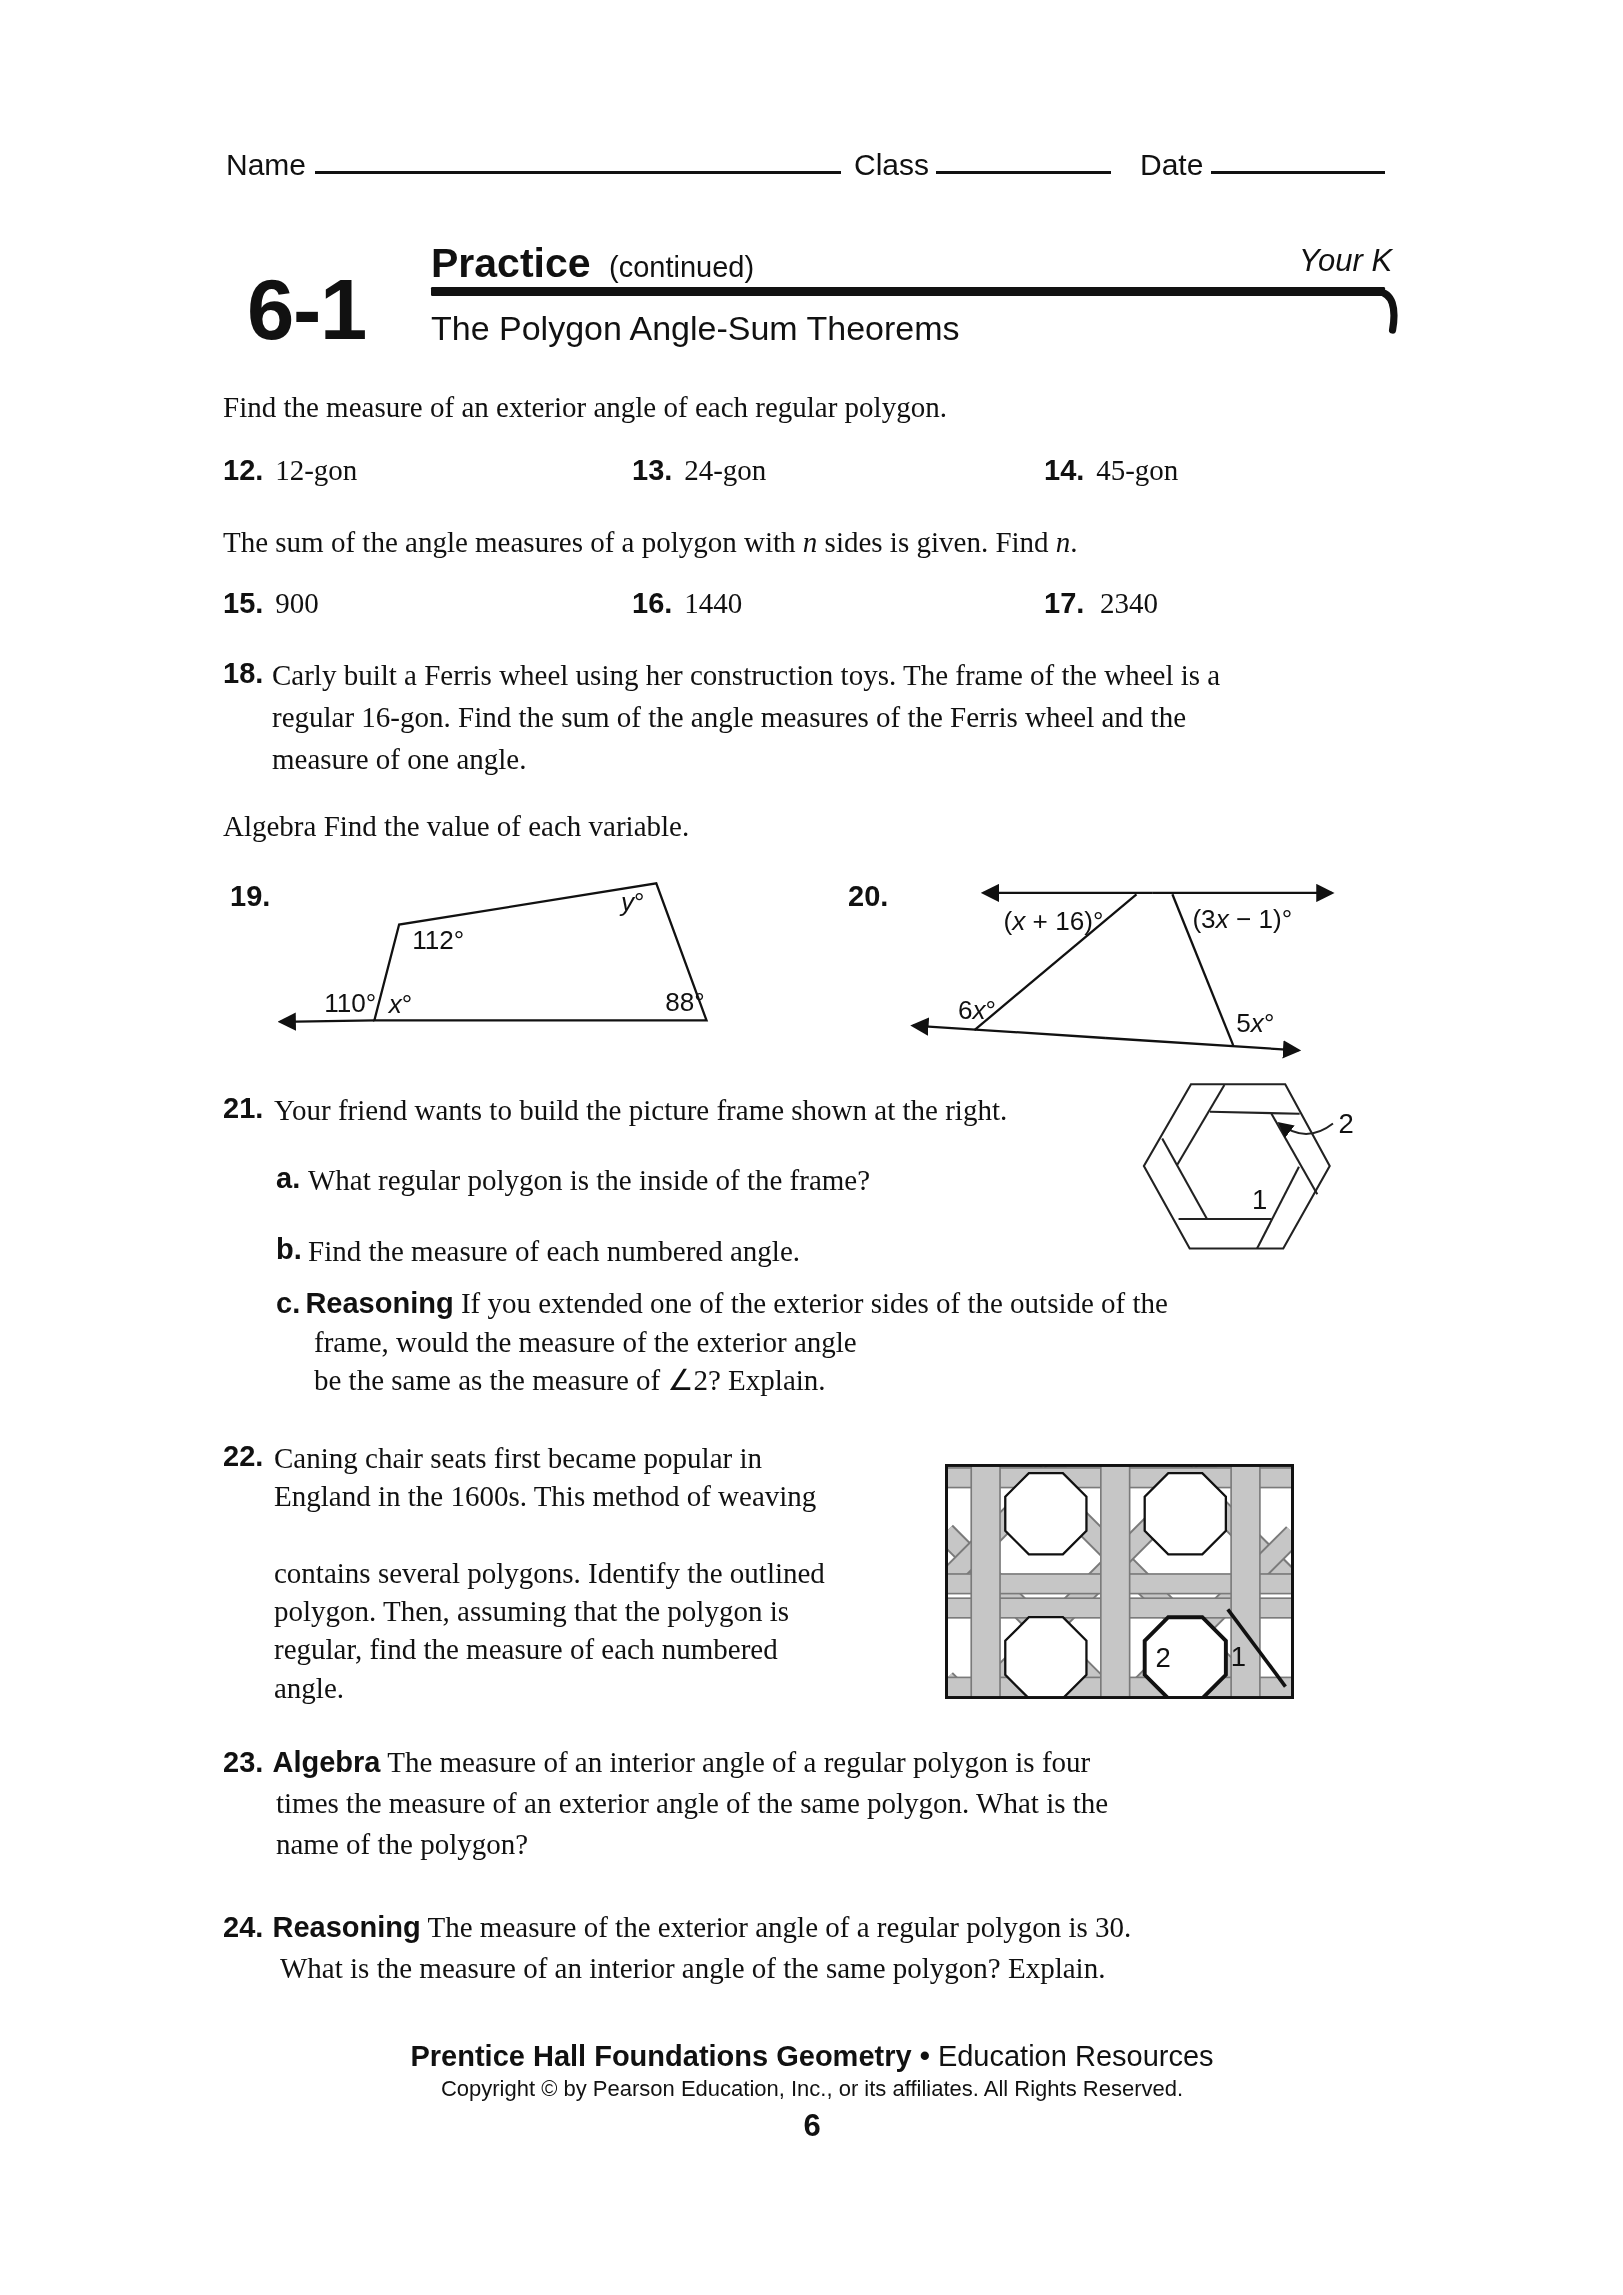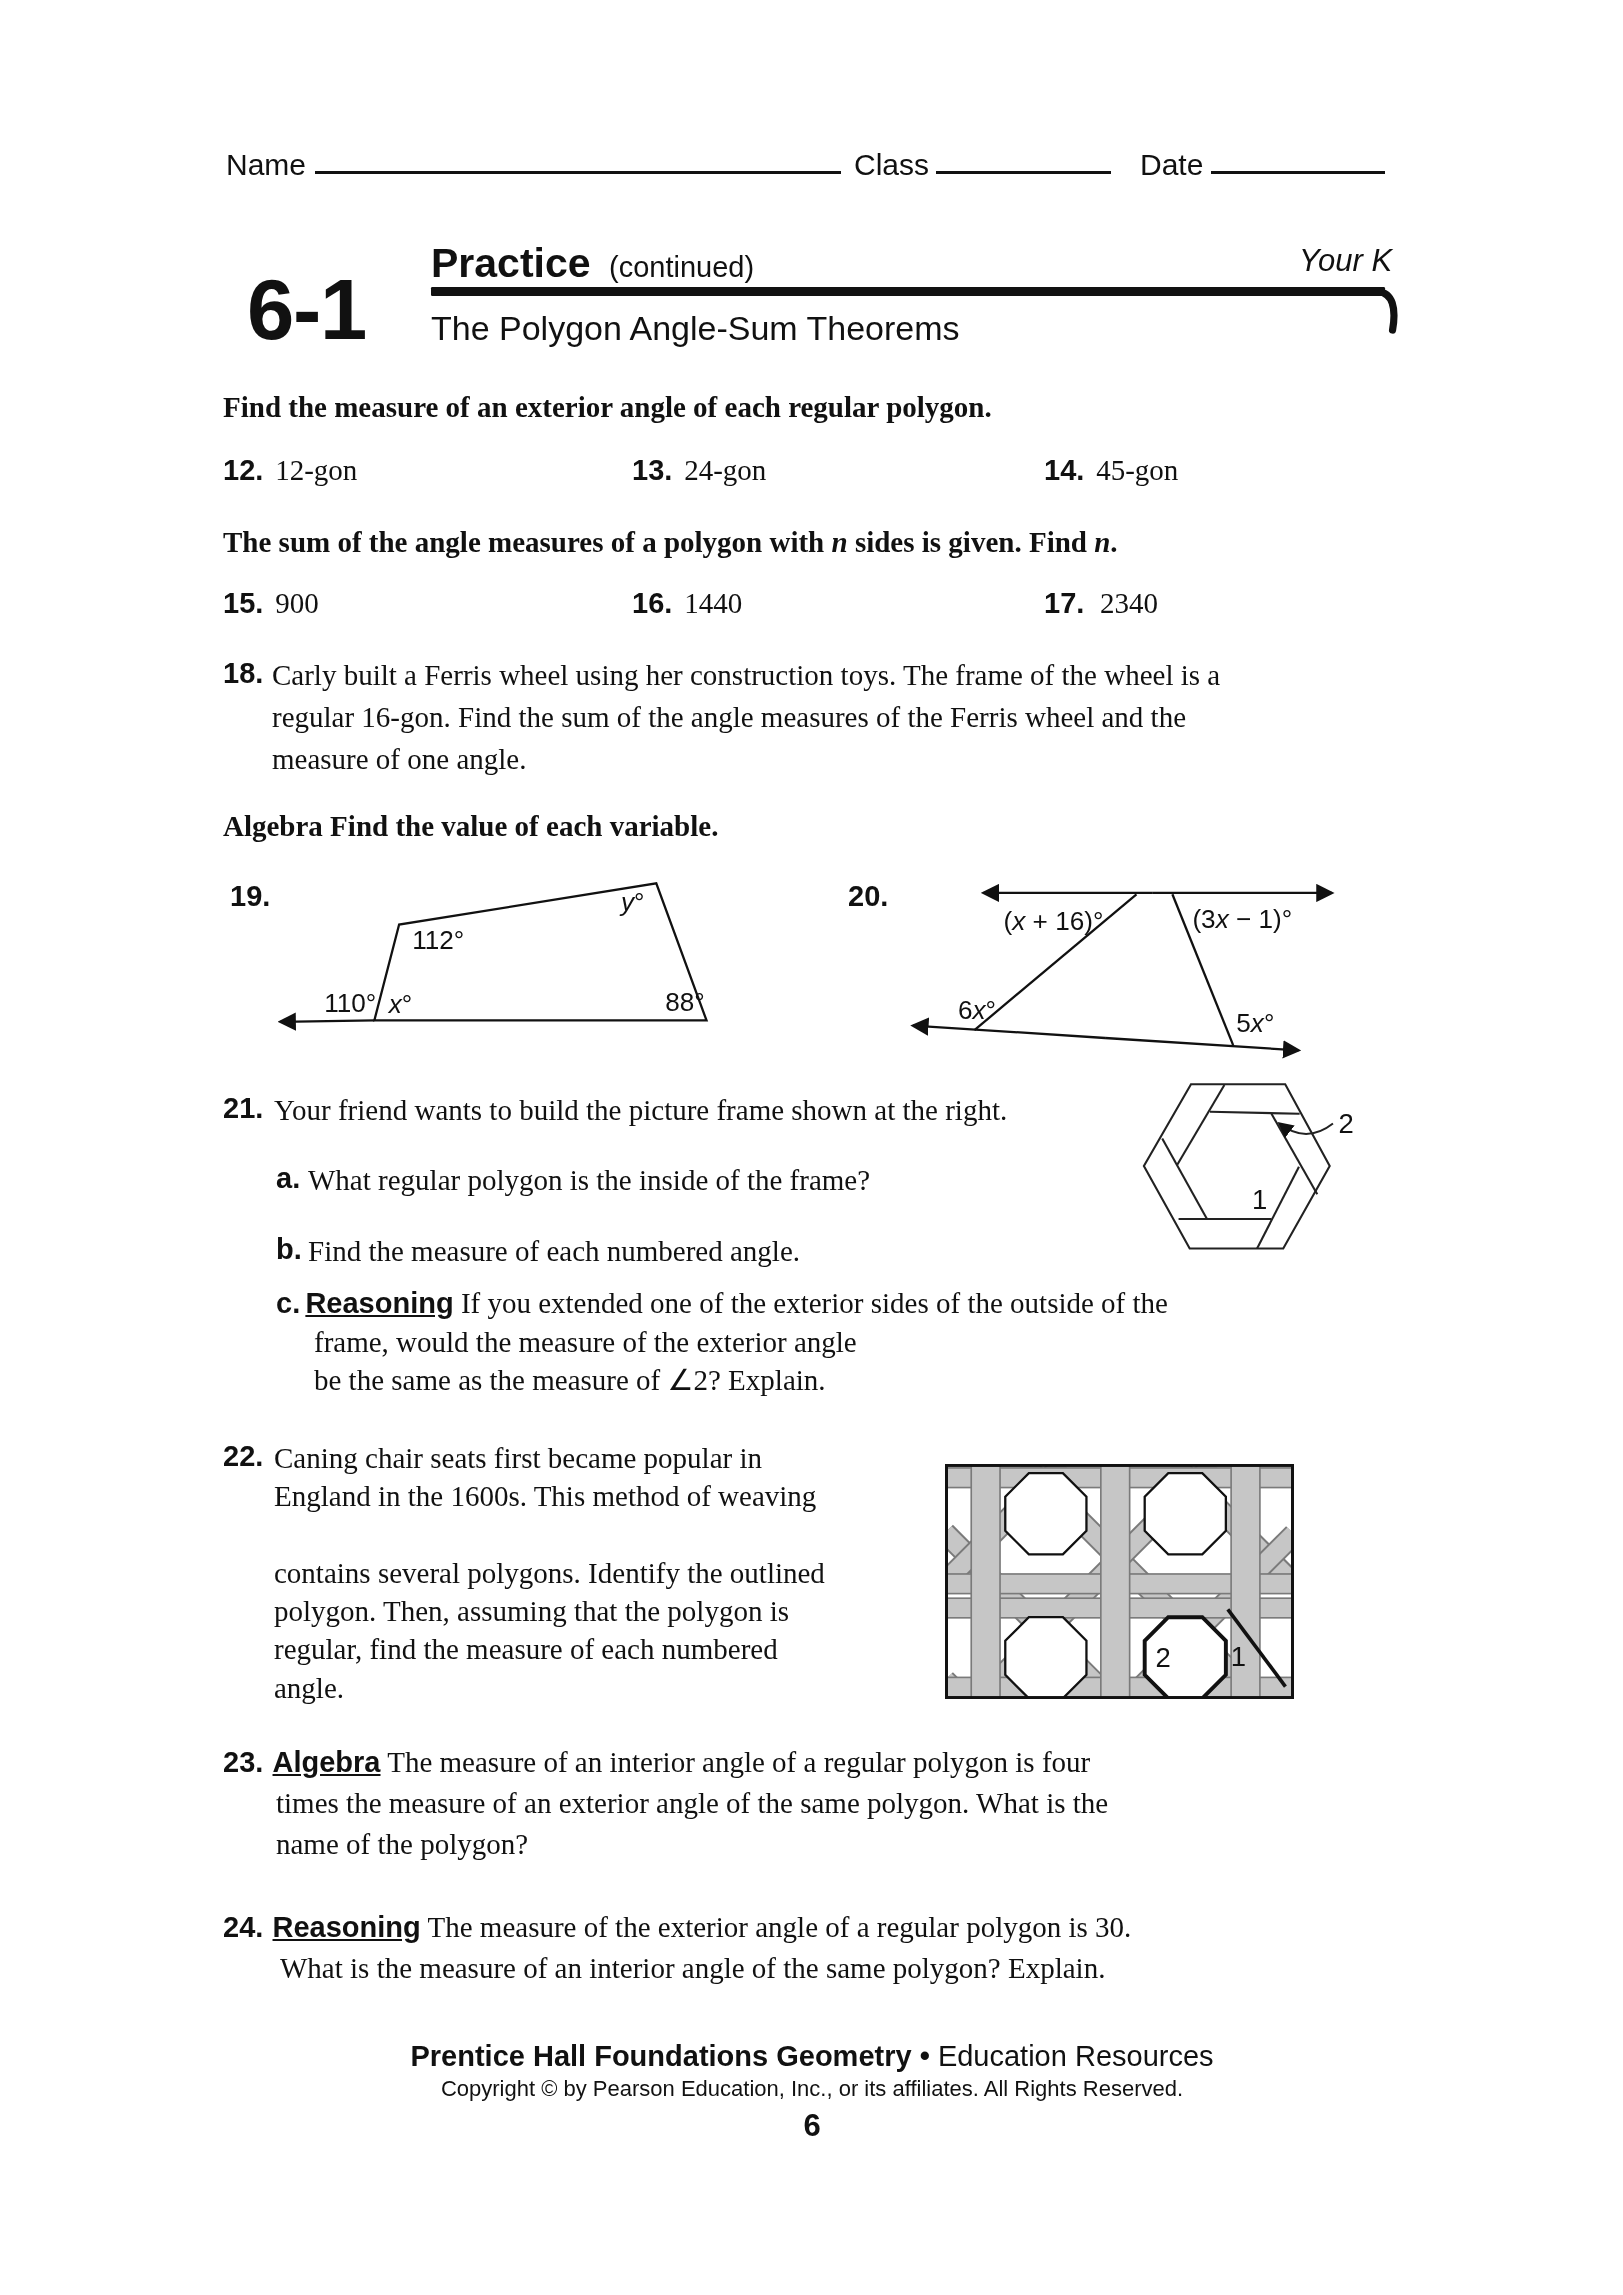--- a/index.html
+++ b/index.html
@@ -1,23 +1,23 @@
 <!DOCTYPE html>
 <html style="font-size:10.5px"><head>
 <meta charset="utf-8">
 <style>
   html,body{margin:0;padding:0;background:#ffffff;}
   #page{position:relative;width:1493px;height:2295px;background:#ffffff;overflow:hidden;
         font-family:"Liberation Serif",serif;color:#111;}
   .abs{position:absolute;}
   .serif{font-family:"Liberation Serif",serif;font-size:29px;line-height:1.25;color:#111;}
-  .serif-b{font-family:"Liberation Serif",serif;font-weight:bold;font-size:29px;color:#111;}
+  .serif-b{font-family:"Liberation Serif",serif;font-weight:normal;font-size:29px;color:#111;}
   .sans{font-family:"Liberation Sans",sans-serif;color:#111;}
   .qnum{font-family:"Liberation Sans",sans-serif;font-weight:bold;font-size:29px;color:#111;}
-  .lead{font-family:"Liberation Sans",sans-serif;font-weight:bold;font-size:29px;color:#111;text-decoration:underline;}
+  .lead{font-family:"Liberation Sans",sans-serif;font-weight:bold;font-size:29px;color:#111;}
   .hline{position:absolute;height:2.6px;background:#111;}
   .thickrule{position:absolute;height:8.5px;background:#111;border-radius:1.3px;}
   svg text{font-family:"Liberation Sans",sans-serif;fill:#111;}
   .var{font-style:italic;}
 </style>
 </head>
 <body>
 
 <div id="page">
 

